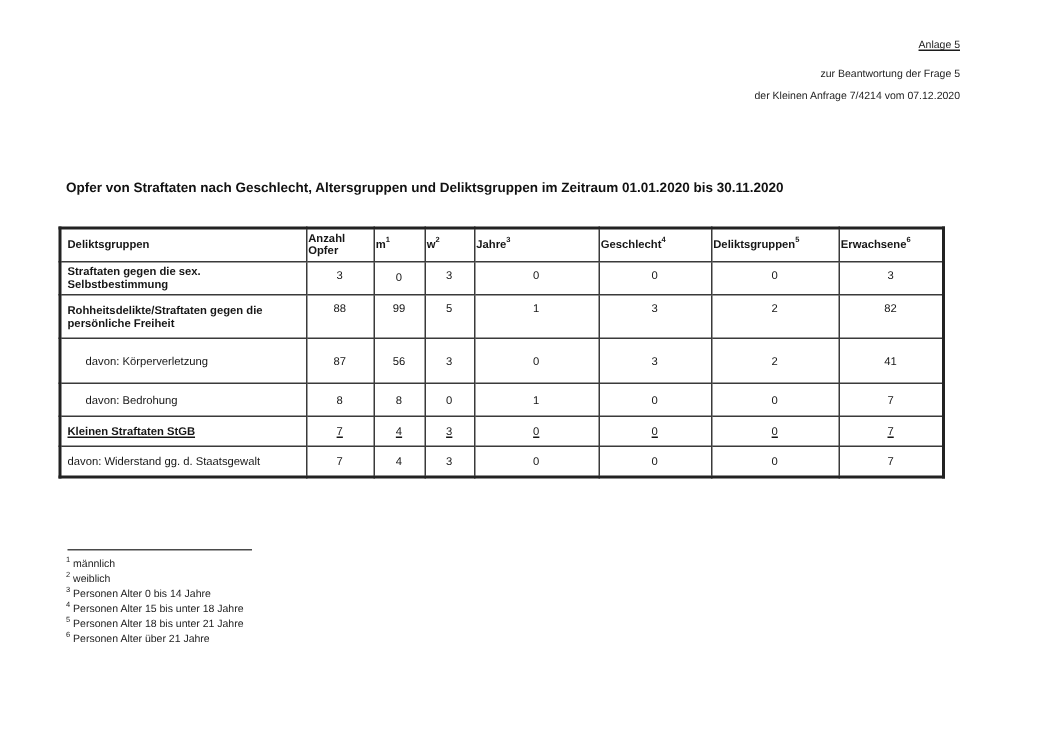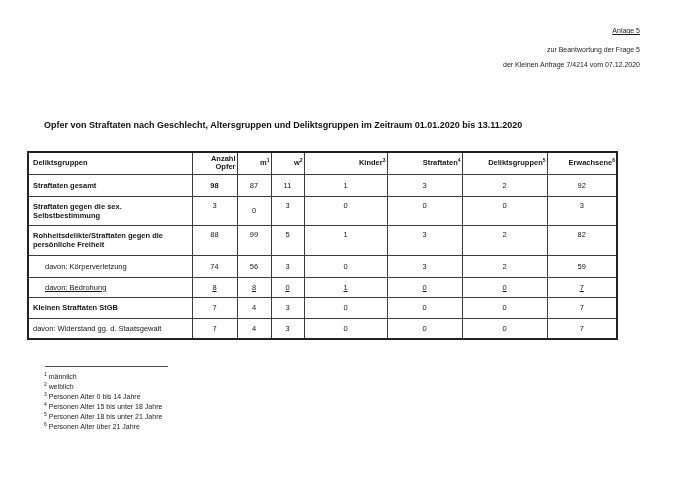--- a/index.html
+++ b/index.html
@@ -34,21 +34,21 @@
     font-size: 9px;
     line-height: 11px;
     font-weight: bold;
     color: #111111;
     white-space: nowrap;
   }
 
   
   .data-table {
     position: absolute;
-    left: 27px;
+    left: 39px;
     top: 151px;
     width: 589px;
     border-collapse: collapse;
     table-layout: fixed;
     font-size: 7.5px;
     color: #161616;
     border: 2px solid #222222;
   }
   .data-table th, .data-table td {
     border: 1px solid #3a3a3a;
@@ -58,21 +58,21 @@
   .data-table tbody tr:nth-child(1) { height: 22px; }
   .data-table tbody tr:nth-child(2) { height: 29px; margin-top: 32px; }
   .data-table tbody tr:nth-child(3) { height: 30px; margin-top: 16px; }
   .data-table tbody tr:nth-child(4) { height: 22px; margin-left: 20px; }
   .data-table tbody tr:nth-child(5) { height: 20px; text-decoration: underline; }
   .data-table tbody tr:nth-child(6) { height: 21px; }
   .data-table tbody tr:nth-child(7) { height: 21px; margin-left: 47px; }
 
   .data-table th {
     font-weight: bold;
-    text-align: right;
+    text-align: left;
     vertical-align: middle;
     line-height: 8.5px;
     padding: 1px;
   }
   .data-table th:first-child { text-align: left; padding-left: 4px; }
   .data-table sup {
     font-size: 5px;
     line-height: 0;
     vertical-align: super;
   }
@@ -120,56 +120,46 @@
 <body>
 
 <div class="page">
 
   <div class="hdr-right">
     <div class="hdr-line1">Anlage 5</div>
     <div class="hdr-line2">zur Beantwortung der Frage 5</div>
     <div class="hdr-line3">der Kleinen Anfrage 7/4214 vom 07.12.2020</div>
   </div>
 
-  <div class="title">Opfer von Straftaten nach Geschlecht, Altersgruppen und Deliktsgruppen im Zeitraum 01.01.2020 bis 13.11.2020</div>
+  <div class="title">Opfer von Straftaten nach Geschlecht, Altersgruppen und Deliktsgruppen im Zeitraum 01.01.2020 bis 30.11.2020</div>
 
   <table class="data-table">
     <colgroup>
       <col style="width:164px">
       <col style="width:45px">
       <col style="width:34px">
       <col style="width:33px">
       <col style="width:83px">
       <col style="width:75px">
       <col style="width:85px">
       <col style="width:70px">
     </colgroup>
     <thead id="thead">
         <tr>
           <th><span>Deliktsgruppen</span></th>
           <th><span>Anzahl Opfer</span></th>
           <th><span>m</span><sup>1</sup></th>
           <th><span>w</span><sup>2</sup></th>
-          <th><span>Kinder</span><sup>3</sup></th>
-          <th><span>Straftaten</span><sup>4</sup></th>
+          <th><span>Jahre</span><sup>3</sup></th>
+          <th><span>Geschlecht</span><sup>4</sup></th>
           <th><span>Deliktsgruppen</span><sup>5</sup></th>
           <th><span>Erwachsene</span><sup>6</sup></th>
         </tr>
       </thead>
     <tbody id="tbody">
-        <tr>
-          <td class="label bold">Straftaten gesamt</td>
-          <td class="val bold">98</td>
-          <td class="val">87</td>
-          <td class="val">11</td>
-          <td class="val">1</td>
-          <td class="val">3</td>
-          <td class="val">2</td>
-          <td class="val">92</td>
-        </tr>
         <tr class="vtop">
           <td class="label bold">Straftaten gegen die sex.
 Selbstbestimmung</td>
           <td class="val">3</td>
           <td class="val vmid">0</td>
           <td class="val">3</td>
           <td class="val">0</td>
           <td class="val">0</td>
           <td class="val">0</td>
           <td class="val">3</td>
@@ -180,27 +170,27 @@
           <td class="val">88</td>
           <td class="val">99</td>
           <td class="val">5</td>
           <td class="val">1</td>
           <td class="val">3</td>
           <td class="val">2</td>
           <td class="val">82</td>
         </tr>
         <tr>
           <td class="label indent">davon: Körperverletzung</td>
-          <td class="val">74</td>
+          <td class="val">87</td>
           <td class="val">56</td>
           <td class="val">3</td>
           <td class="val">0</td>
           <td class="val">3</td>
           <td class="val">2</td>
-          <td class="val">59</td>
+          <td class="val">41</td>
         </tr>
         <tr>
           <td class="label indent">davon: Bedrohung</td>
           <td class="val">8</td>
           <td class="val">8</td>
           <td class="val">0</td>
           <td class="val">1</td>
           <td class="val">0</td>
           <td class="val">0</td>
           <td class="val">7</td>

